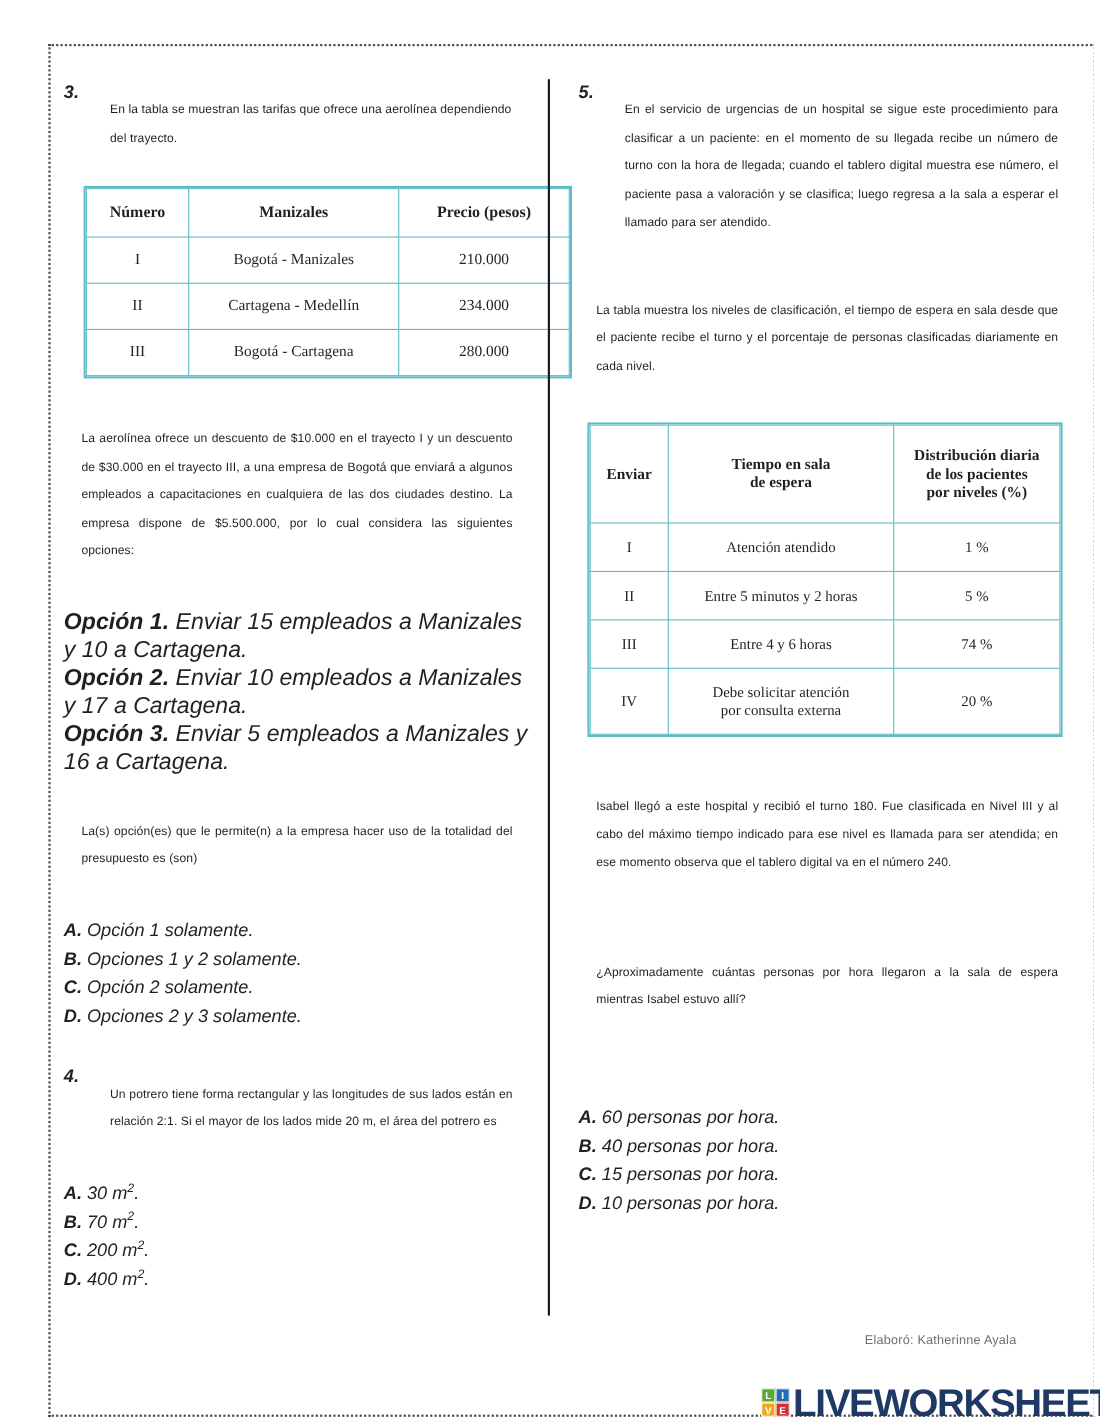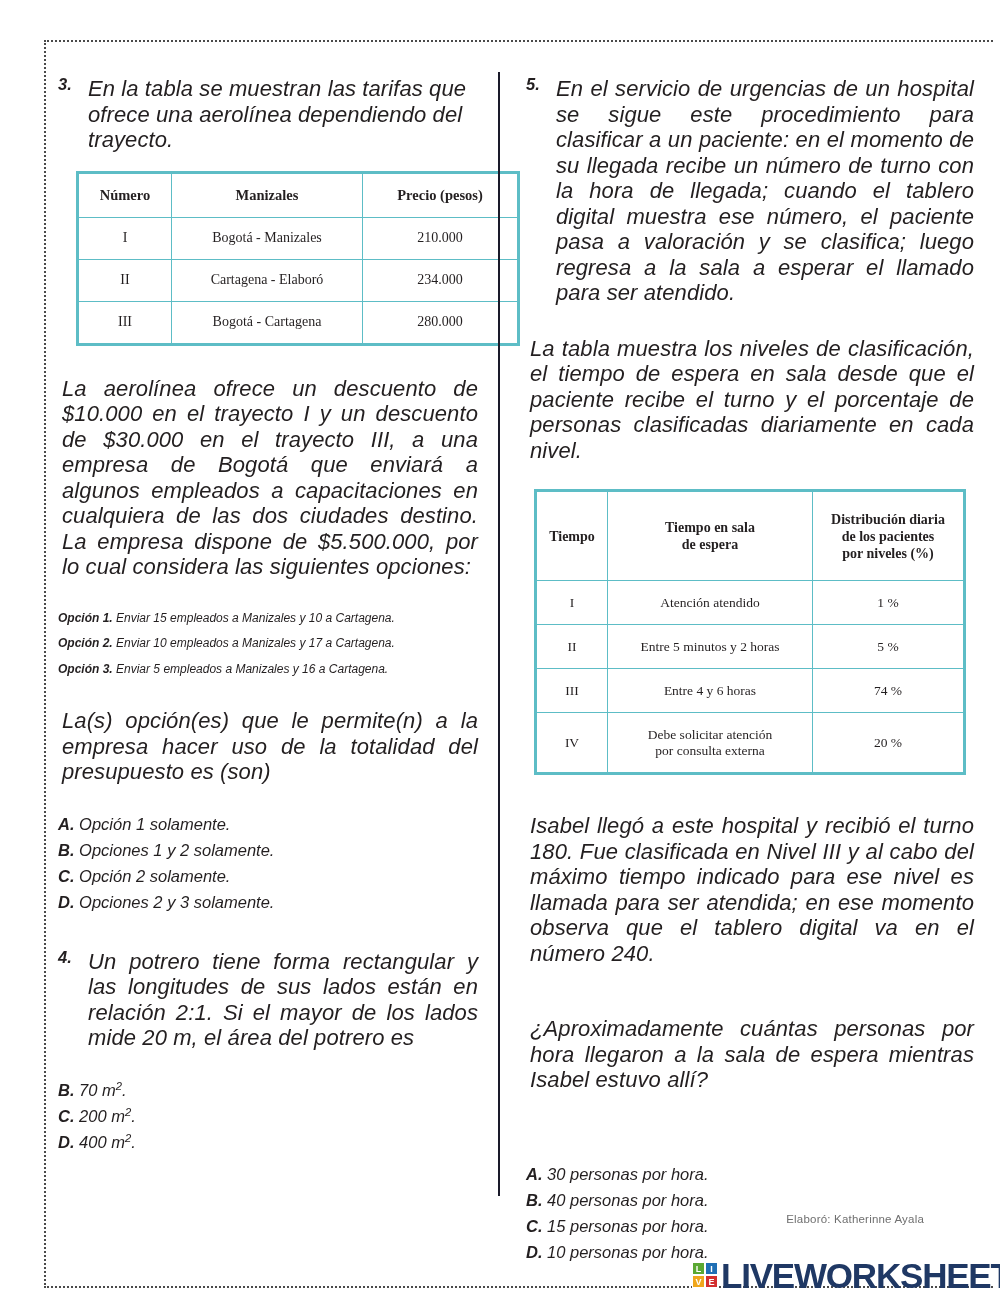--- a/index.html
+++ b/index.html
@@ -78,36 +78,35 @@
     font-style: italic;
     font-size: 16.5px;
     line-height: 25.5px;
     width: 26px;
     flex: 0 0 26px;
   }
   .q-body {
     flex: 1 1 auto;
   }
   .para {
-    font-style: italic;
-    font-size: 22px;
+    font-size: 11px;
     line-height: 25.5px;
     text-align: justify;
-    margin: 4px;
+    margin: 16px;
     letter-spacing: 0.1px;
   }
   .para.nojust { text-align: left; }
   .gap-s { height: 14px; }
   .gap-m { height: 22px; }
   .gap-l { height: 30px; }
   .gap-xl { height: 42px; }
 
   .opt-line {
     font-style: italic;
-    font-size: 12px;
+    font-size: 21px;
     line-height: 25.5px;
     margin: 0;
     text-align: left;
   }
   .opt-line .lead {
     font-weight: bold;
   }
   .choice {
     font-style: italic;
     font-size: 16.5px;
@@ -257,21 +256,21 @@
             <th class="c2" style="border-color: rgb(93, 189, 198);">Manizales</th>
             <th class="c3" style="border-color: rgb(93, 189, 198);">Precio (pesos)</th>
           </tr>
           <tr>
             <td class="roman" style="border-color: rgb(93, 189, 198);">I</td>
             <td style="border-color: rgb(93, 189, 198);">Bogotá - Manizales</td>
             <td style="border-color: rgb(93, 189, 198);">210.000</td>
           </tr>
           <tr>
             <td class="roman" style="border-color: rgb(93, 189, 198);">II</td>
-            <td style="border-color: rgb(93, 189, 198);">Cartagena - Elaboró</td>
+            <td style="border-color: rgb(93, 189, 198);">Cartagena - Medellín</td>
             <td style="border-color: rgb(93, 189, 198);">234.000</td>
           </tr>
           <tr>
             <td class="roman" style="border-color: rgb(93, 189, 198);">III</td>
             <td style="border-color: rgb(93, 189, 198);">Bogotá - Cartagena</td>
             <td style="border-color: rgb(93, 189, 198);">280.000</td>
           </tr>
         </tbody>
             </table>
         </div>
@@ -302,20 +301,21 @@
 
       <div class="q-item">
         <div class="q-num">4.</div>
         <div class="q-body">
           <p class="para">Un potrero tiene forma rectangular y las longitudes de sus lados están en relación 2:1. Si el mayor de los lados mide 20 m, el área del potrero es</p>
         </div>
       </div>
 
       <div class="gap-m"></div>
 
+      <p class="choice"><span class="letter">A.</span> <span>30 m</span><sup>2</sup><span>.</span></p>
       <p class="choice"><span class="letter">B.</span> <span>70 m</span><sup>2</sup><span>.</span></p>
       <p class="choice"><span class="letter">C.</span> <span>200 m</span><sup>2</sup><span>.</span></p>
       <p class="choice"><span class="letter">D.</span> <span>400 m</span><sup>2</sup><span>.</span></p>
 
     </div>
 
     <div class="col-divider"></div>
 
     <div class="col col-right">
 
@@ -330,21 +330,21 @@
 
       <p class="para">La tabla muestra los niveles de clasificación, el tiempo de espera en sala desde que el paciente recibe el turno y el porcentaje de personas clasificadas diariamente en cada nivel.</p>
 
       <div class="gap-m"></div>
 
       <div style="padding-left:8px;">
         <div class="tbl-outer" style="border-color: rgb(93, 189, 198);">
         <table class="tbl tbl-niveles">
           <tbody>
                 <tr>
-            <th class="n1" style="border-color: rgb(93, 189, 198);">Tiempo</th>
+            <th class="n1" style="border-color: rgb(93, 189, 198);">Enviar</th>
             <th class="n2" style="border-color: rgb(93, 189, 198);">
               <span>Tiempo en sala</span><br>
               <span>de espera</span>
             </th>
             <th class="n3" style="border-color: rgb(93, 189, 198); text-align: center;">
               <span>Distribución diaria</span><br>
               <span>de los pacientes</span><br>
               <span>por niveles (%)</span>
             </th>
           </tr>
@@ -380,21 +380,21 @@
 
       <p class="para">Isabel llegó a este hospital y recibió el turno 180. Fue clasificada en Nivel III y al cabo del máximo tiempo indicado para ese nivel es llamada para ser atendida; en ese momento observa que el tablero digital va en el número 240.</p>
 
       <div class="gap-xl"></div>
 
       <p class="para">¿Aproximadamente cuántas personas por hora llegaron a la sala de espera mientras Isabel estuvo allí?</p>
 
       <div class="gap-xl"></div>
       <div style="height:22px;"></div>
 
-      <p class="choice"><span class="letter">A.</span><span> 30 personas por hora.</span></p>
+      <p class="choice"><span class="letter">A.</span><span> 60 personas por hora.</span></p>
       <p class="choice"><span class="letter">B.</span><span> 40 personas por hora.</span></p>
       <p class="choice"><span class="letter">C.</span><span> 15 personas por hora.</span></p>
       <p class="choice"><span class="letter">D.</span><span> 10 personas por hora.</span></p>
 
     </div>
   </div>
 
   <div class="credit">Elaboró: Katherinne Ayala</div>
 
   <div class="logo">

